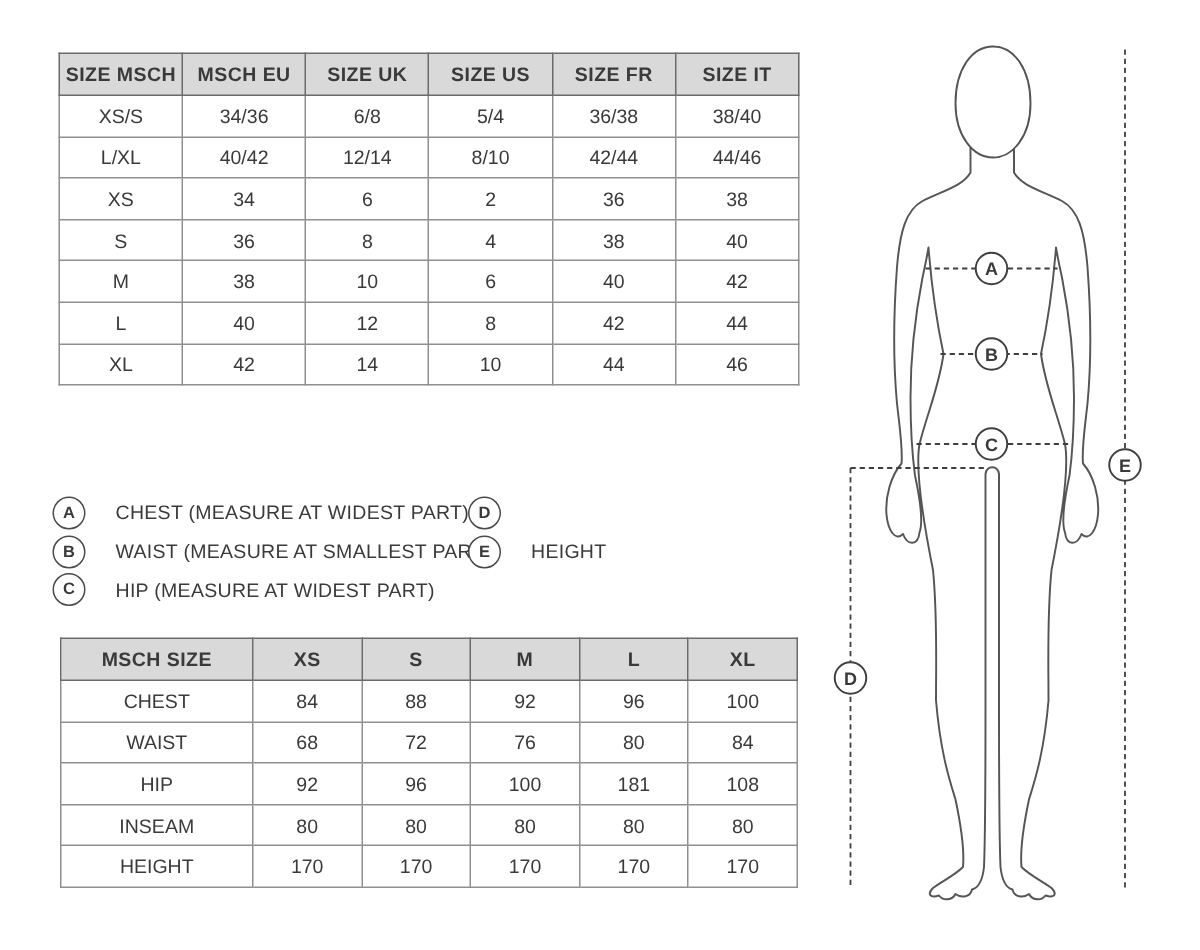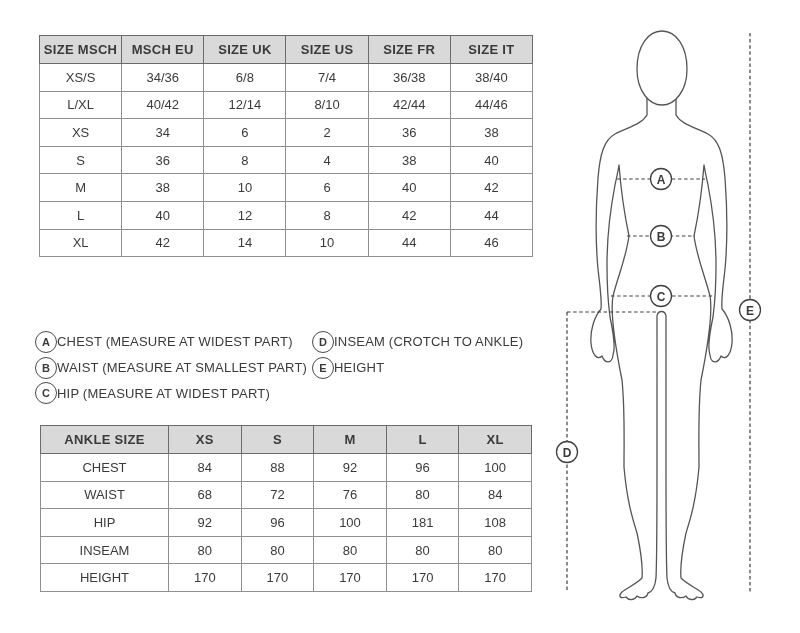--- a/index.html
+++ b/index.html
@@ -60,21 +60,21 @@
   .lcircle {
     flex:0 0 auto;
     width:20px; height:20px;
     border:1.4px solid #4a4a4a;
     border-radius:50%;
     font-size:11px; font-weight:bold; color:#3a3a3a;
     display:flex; align-items:center; justify-content:center;
     background:#fff;
   }
   .llabel {
-    margin-left:0;
+    margin-left:20px;
     font-size:13px;
     color:#3a3a3a;
     letter-spacing:.2px;
     white-space:nowrap;
   }
 
   
   .figure-wrap {
     position:absolute; left:545px; top:15px;
     width:250px; height:610px;
@@ -104,21 +104,21 @@
             <th>SIZE US</th>
             <th>SIZE FR</th>
             <th>SIZE IT</th>
           </tr>
         </thead>
         <tbody>
           <tr>
             <td>XS/S</td>
             <td>34/36</td>
             <td>6/8</td>
-            <td>7/4</td>
+            <td>5/4</td>
             <td>36/38</td>
             <td>38/40</td>
           </tr>
           <tr>
             <td>L/XL</td>
             <td>40/42</td>
             <td>12/14</td>
             <td>8/10</td>
             <td>42/44</td>
             <td>44/46</td>
@@ -178,34 +178,33 @@
         <span class="llabel">WAIST (MEASURE AT SMALLEST PART)</span>
       </div>
       <div class="legend-item">
         <span class="lcircle">C</span>
         <span class="llabel">HIP (MEASURE AT WIDEST PART)</span>
       </div>
     </div>
     <div class="legend-col">
       <div class="legend-item">
         <span class="lcircle">D</span>
-        <span class="llabel">INSEAM (CROTCH TO ANKLE)</span>
       </div>
       <div class="legend-item">
         <span class="lcircle">E</span>
         <span class="llabel">HEIGHT</span>
       </div>
     </div>
   </div>
 
   <div class="body-table-wrap">
     <table class="sizes">
         <thead>
           <tr>
-            <th>ANKLE SIZE</th>
+            <th>MSCH SIZE</th>
             <th>XS</th>
             <th>S</th>
             <th>M</th>
             <th>L</th>
             <th>XL</th>
           </tr>
         </thead>
         <tbody>
           <tr>
             <td>CHEST</td>

